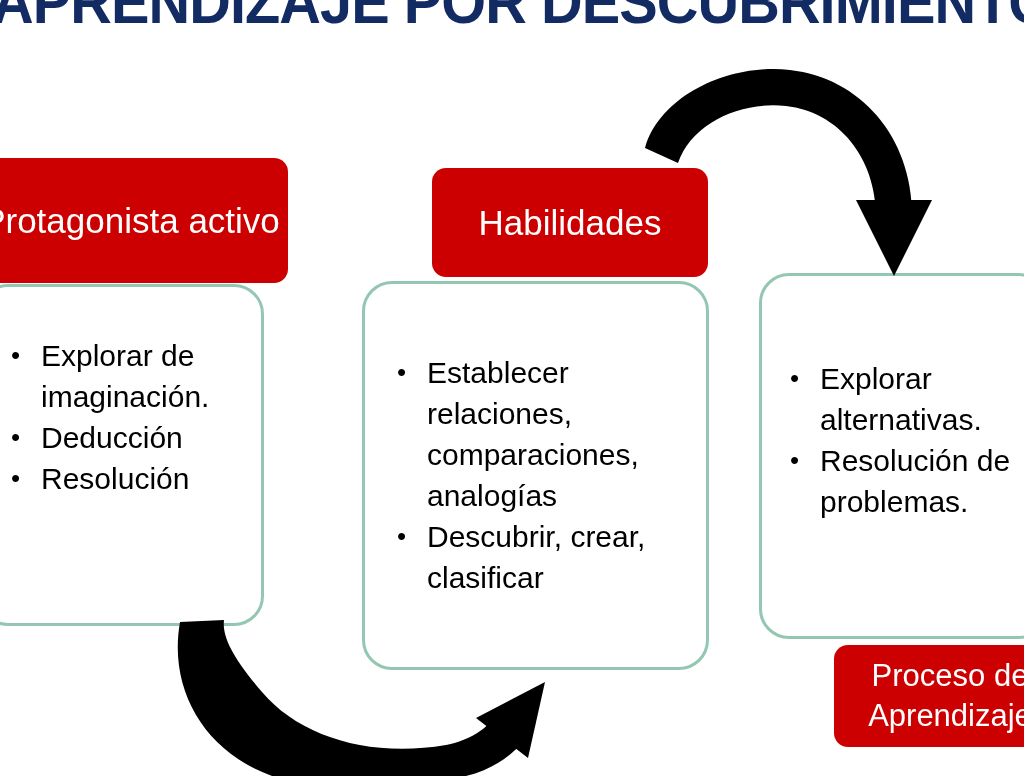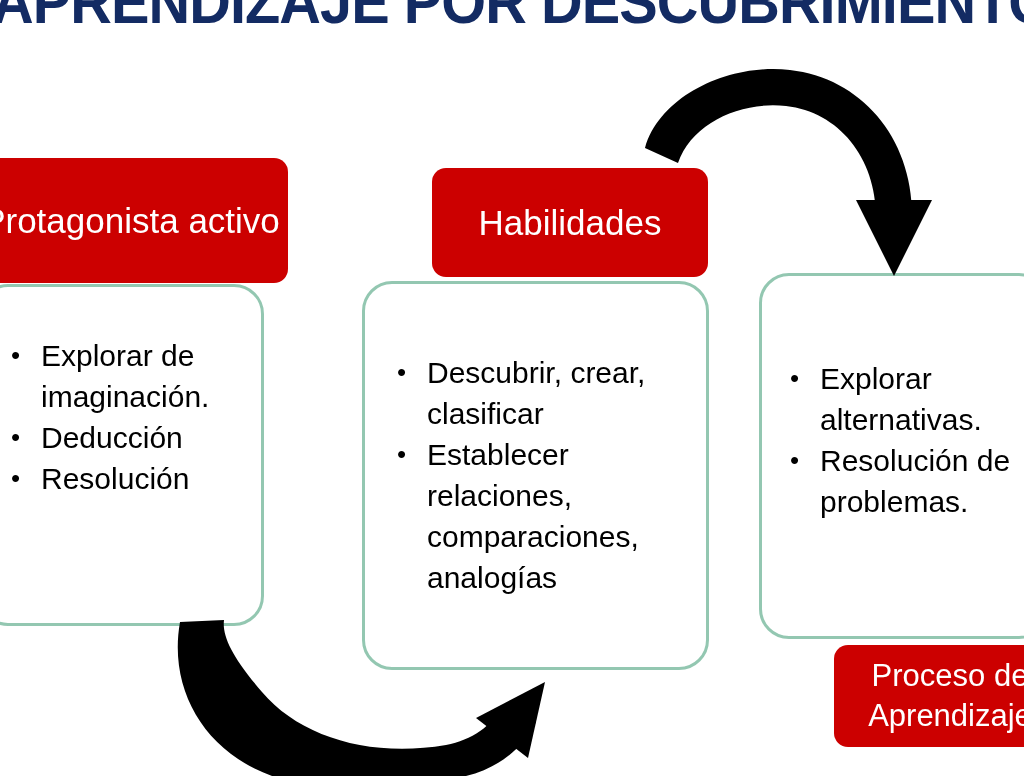--- a/index.html
+++ b/index.html
@@ -185,22 +185,22 @@
   <div class="card" id="card-left">
     <ul class="bullets">
       <li>Explorar de imaginación.</li>
       <li>Deducción</li>
       <li>Resolución</li>
     </ul>
   </div>
 
   <div class="card" id="card-middle">
     <ul class="bullets">
+      <li>Establecer relaciones, comparaciones, analogías</li>
       <li>Descubrir, crear, clasificar</li>
-      <li>Establecer relaciones, comparaciones, analogías</li>
     </ul>
   </div>
 
   <div class="card" id="card-right">
     <ul class="bullets">
       <li>Explorar alternativas.</li>
       <li>Resolución de problemas.</li>
     </ul>
   </div>
 

